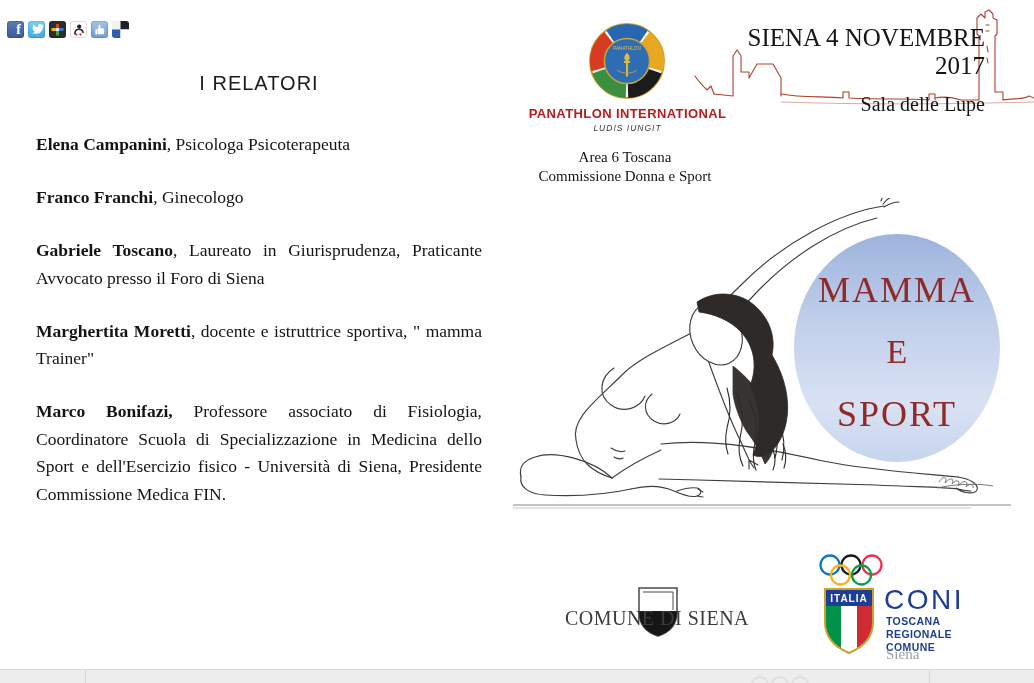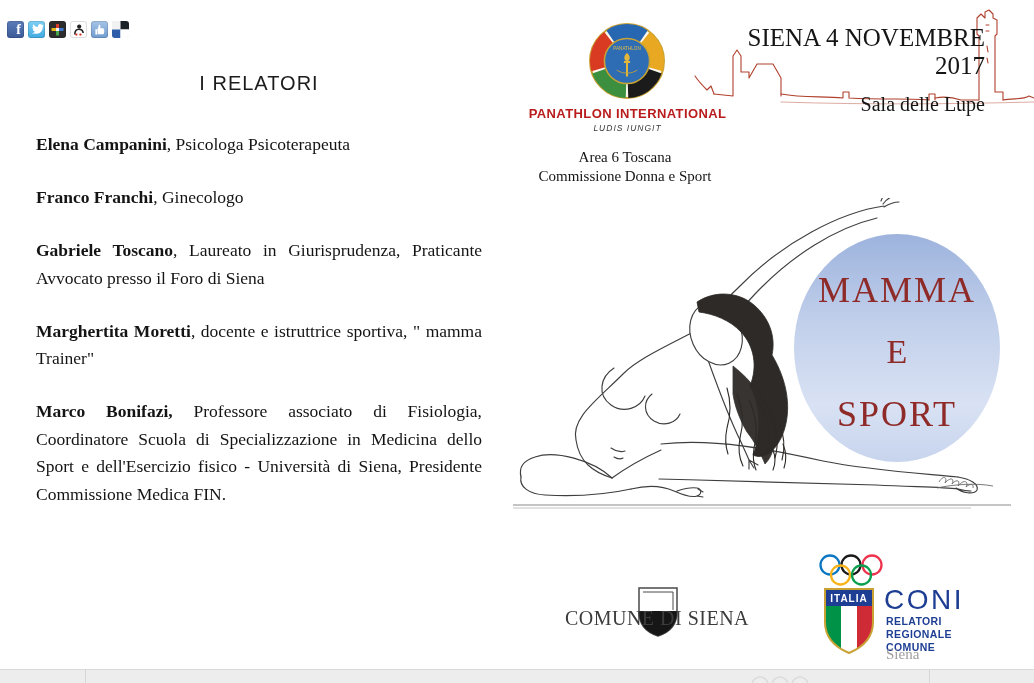--- a/index.html
+++ b/index.html
@@ -239,21 +239,21 @@
       <rect x="3" y="3" width="48" height="64" fill="#ffffff"></rect>
       <rect x="3" y="20" width="16" height="47" fill="#009246"></rect>
       <rect x="35" y="20" width="16" height="47" fill="#ce2b37"></rect>
       <rect x="3" y="3" width="48" height="17" fill="#1d3e93"></rect>
     </g>
     <path d="M3,3 H51 V36 Q51,57 27,67 Q3,57 3,36 Z" fill="none" stroke="#c9a233" stroke-width="2"></path>
     <text x="27" y="16" text-anchor="middle" font-family="Liberation Sans,sans-serif" font-weight="bold" font-size="10" letter-spacing="1" fill="#ffffff">ITALIA</text>
   </svg>
   <div class="coni-name">CONI</div>
   <div class="coni-committee">
-    <div>RELATORI</div>
+    <div>TOSCANA</div>
     <div>REGIONALE</div>
     <div>COMUNE</div>
   </div>
   <div class="coni-city">Siena</div>
 
   <div class="bottom-bar">
     <div class="bar-div" style="left:85px"></div>
     <div class="bar-div" style="left:929px"></div>
     <svg width="70" height="14" viewBox="0 0 70 14" style="position:absolute;left:746px;top:0">
       <g fill="none" stroke="#dcdcdc" stroke-width="1.6">

